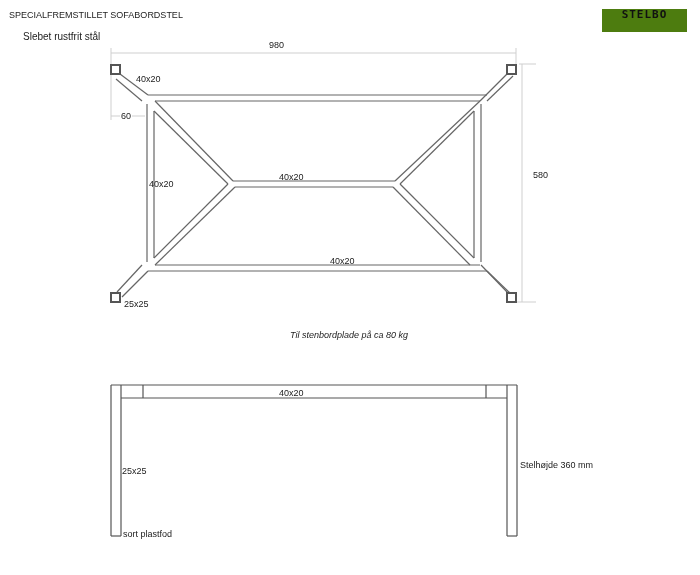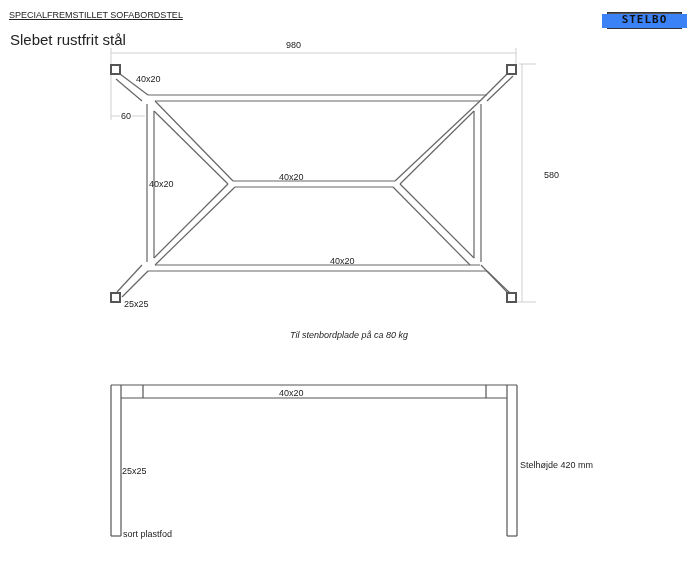--- a/index.html
+++ b/index.html
@@ -1,25 +1,25 @@
 <!DOCTYPE html>
 <html><head>
   <meta charset="utf-8">
   <style>
     html, body { margin: 0; padding: 0; background: #ffffff; }
     body { width: 700px; height: 575px; position: relative; overflow: hidden;
            font-family: "Liberation Sans", sans-serif; color: #222; }
     .txt { position: absolute; font-size: 9px; color: #222; white-space: nowrap; line-height: 1; }
-    .title { left: 9px; top: 11px; font-size: 9px; text-decoration: underline; }
-    .subtitle { left: 10px; top: 32px; font-size: 15px; }
+    .title { left: 9px; top: 11px; font-size: 9px; }
+    .subtitle { left: 23px; top: 32px; font-size: 10px; }
     .logo { position: absolute; left: 607px; top: 12px; width: 75px; height: 17px;
             background: #555; border: 1px solid #333; box-sizing: border-box;
             display: flex; align-items: center; justify-content: center; }
-    .logo-inner { background: #3b82f6; color: #111; font-weight: bold; font-size: 11px;
-                  letter-spacing: 1px; padding: 0 20px; height: 14px; line-height: 11px;
+    .logo-inner { background: #4d7c0f; color: #111; font-weight: bold; font-size: 11px;
+                  letter-spacing: 1px; padding: 0 20px; height: 23px; line-height: 11px;
                   font-family: "DejaVu Sans Mono", monospace; }
     .caption { left: 290px; top: 331px; font-style: italic; font-size: 9px; }
     svg { position: absolute; left: 0; top: 0; }
   </style>
 </head>
 <body>
 
 <div class="txt title">SPECIALFREMSTILLET SOFABORDSTEL</div>
 <div class="txt subtitle">Slebet rustfrit stål</div>
 <div class="logo">
@@ -95,26 +95,26 @@
     <line x1="111" y1="385" x2="111" y2="536"></line>
     <line x1="121" y1="385" x2="121" y2="536"></line>
     <line x1="111" y1="536" x2="121" y2="536"></line>
 
     <line x1="507" y1="385" x2="507" y2="536"></line>
     <line x1="517" y1="385" x2="517" y2="536"></line>
     <line x1="507" y1="536" x2="517" y2="536"></line>
   </g>
 </svg>
 
-<div class="txt" style="left:286px; top:41px;">980</div>
-<div class="txt" style="left:544px; top:171px;text-align:center;">580</div>
+<div class="txt" style="left:269px; top:41px;">980</div>
+<div class="txt" style="left:533px; top:171px;text-align:center;">580</div>
 <div class="txt" style="left:121px; top:112px;">60</div>
 <div class="txt" style="left:136px; top:75px;">40x20</div>
 <div class="txt" style="left:149px; top:180px;">40x20</div>
 <div class="txt" style="left:279px; top:173px;">40x20</div>
 <div class="txt" style="left:330px; top:257px;">40x20</div>
 <div class="txt" style="left:124px; top:300px;">25x25</div>
 <div class="txt caption">Til stenbordplade på ca 80 kg</div>
 
 <div class="txt" style="left:279px; top:389px;">40x20</div>
 <div class="txt" style="left:122px; top:467px;">25x25</div>
 <div class="txt" style="left:123px; top:530px;">sort plastfod</div>
-<div class="txt" style="left:520px; top:461px;">Stelhøjde 420 mm</div>
+<div class="txt" style="left:520px; top:461px;">Stelhøjde 360 mm</div>
 
 </body></html>

